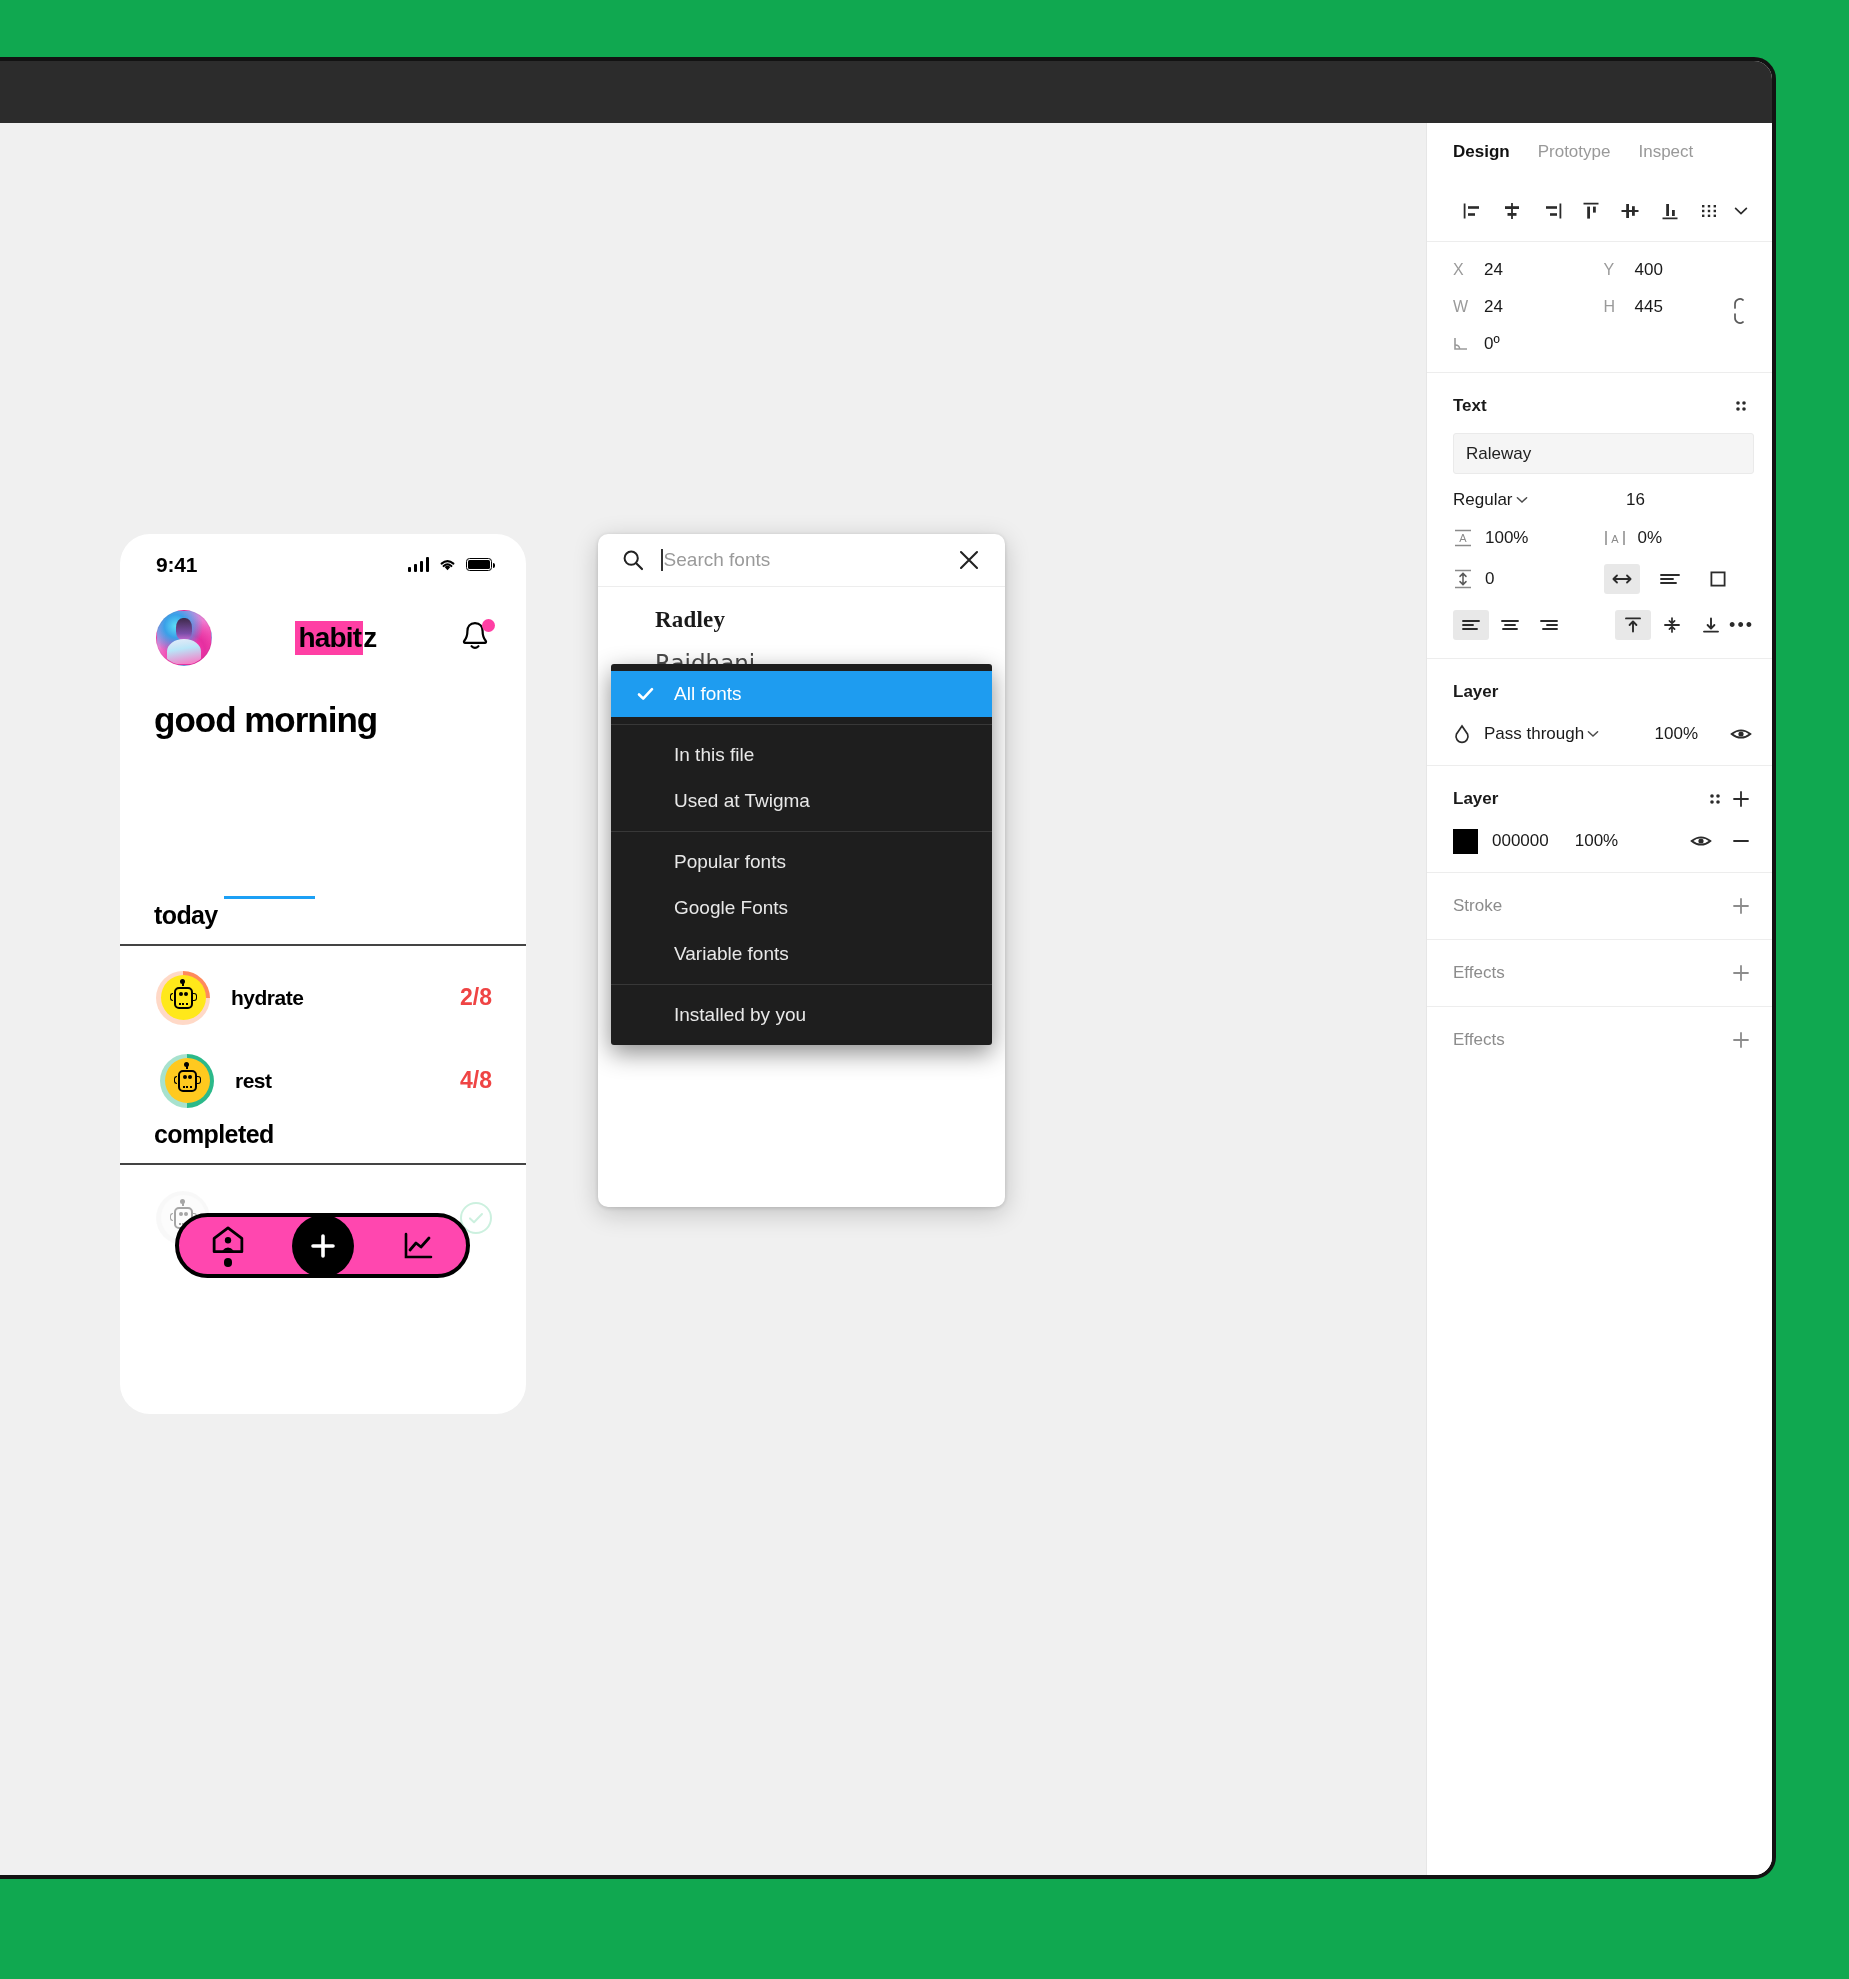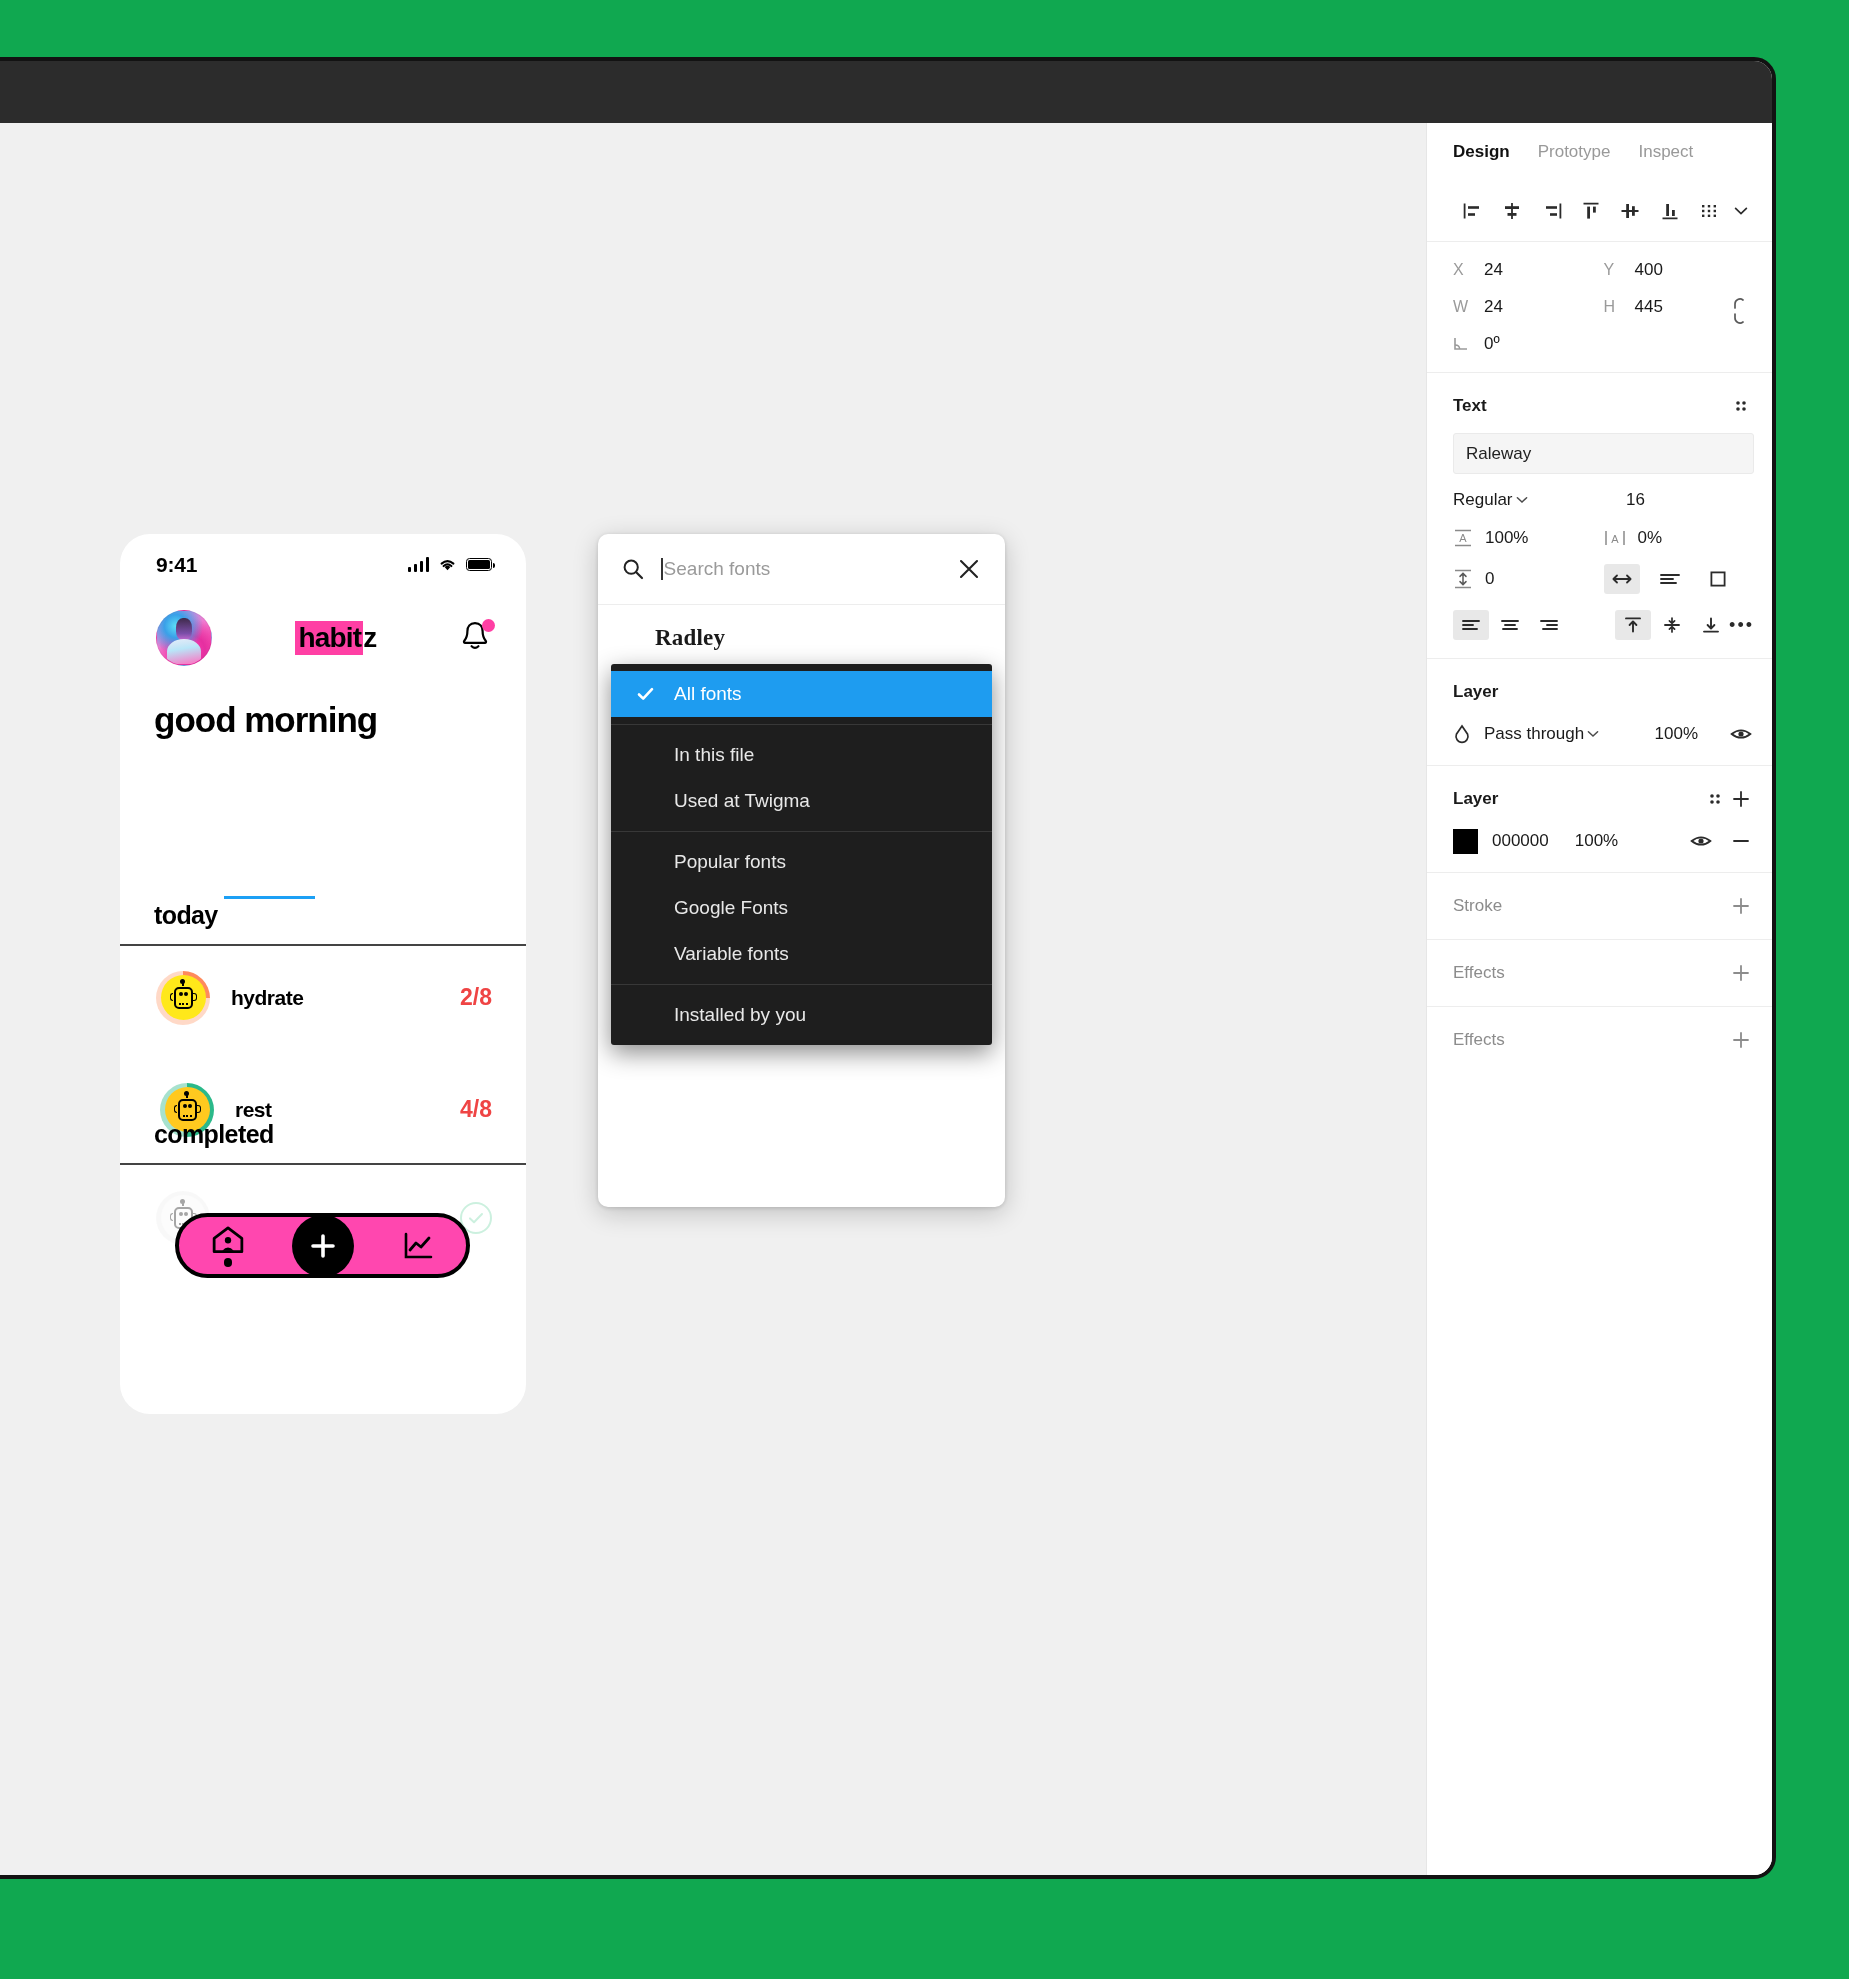--- a/index.html
+++ b/index.html
@@ -181,21 +181,21 @@
   #t-today { top:367px; }
   #r-today { top:410px; }
   #t-completed { top:586px;text-align:center; }
   #r-completed { top:629px; }
 
   .habit-row {
     position:absolute; left:0; width:100%; height:71px;
     display:flex; align-items:center; padding:0 34px 0 36px;
   }
   #row-hydrate { top:428px; }
-  #row-rest    { top:540px;padding-left:40px; }
+  #row-rest    { top:511px;padding-left:40px; }
   .ring {
     width:54px;height:54px;border-radius:50%;
     position:relative; display:flex;align-items:center;justify-content:center;
     flex: 0 0 auto;
   }
   .ring .inner {
     width:45px;height:45px;border-radius:50%;
     display:flex;align-items:center;justify-content:center;
   }
   .habit-label {
@@ -266,21 +266,21 @@
 
   
   #font-popup {
     position:absolute; left:653px; top:411px;
     width:407px; height:673px;
     background:#fff; border-radius:10px;
     box-shadow: 0 6px 26px rgba(0,0,0,0.20), 0 1px 4px rgba(0,0,0,0.14);
     overflow:hidden;
   }
   #font-search-row {
-    height:71px; display:flex;align-items:center;
+    height:53px; display:flex;align-items:center;
     padding:0 22px 0 24px; border-bottom:1px solid #EDEDED;
   }
   #font-search-input {
     flex:1; border:0; outline:0; background:transparent;
     font-size:19px; color:#222; font-family:"Liberation Sans",sans-serif;
     margin-left:17px; padding:0;
   }
   #font-search-input::placeholder { color:#9A9A9A; }
   #font-caret { width:1.6px;height:22px;background:#333;margin-left:17px;margin-right:-16px; }
   #font-clear { width:28px;height:28px;cursor:pointer; }

